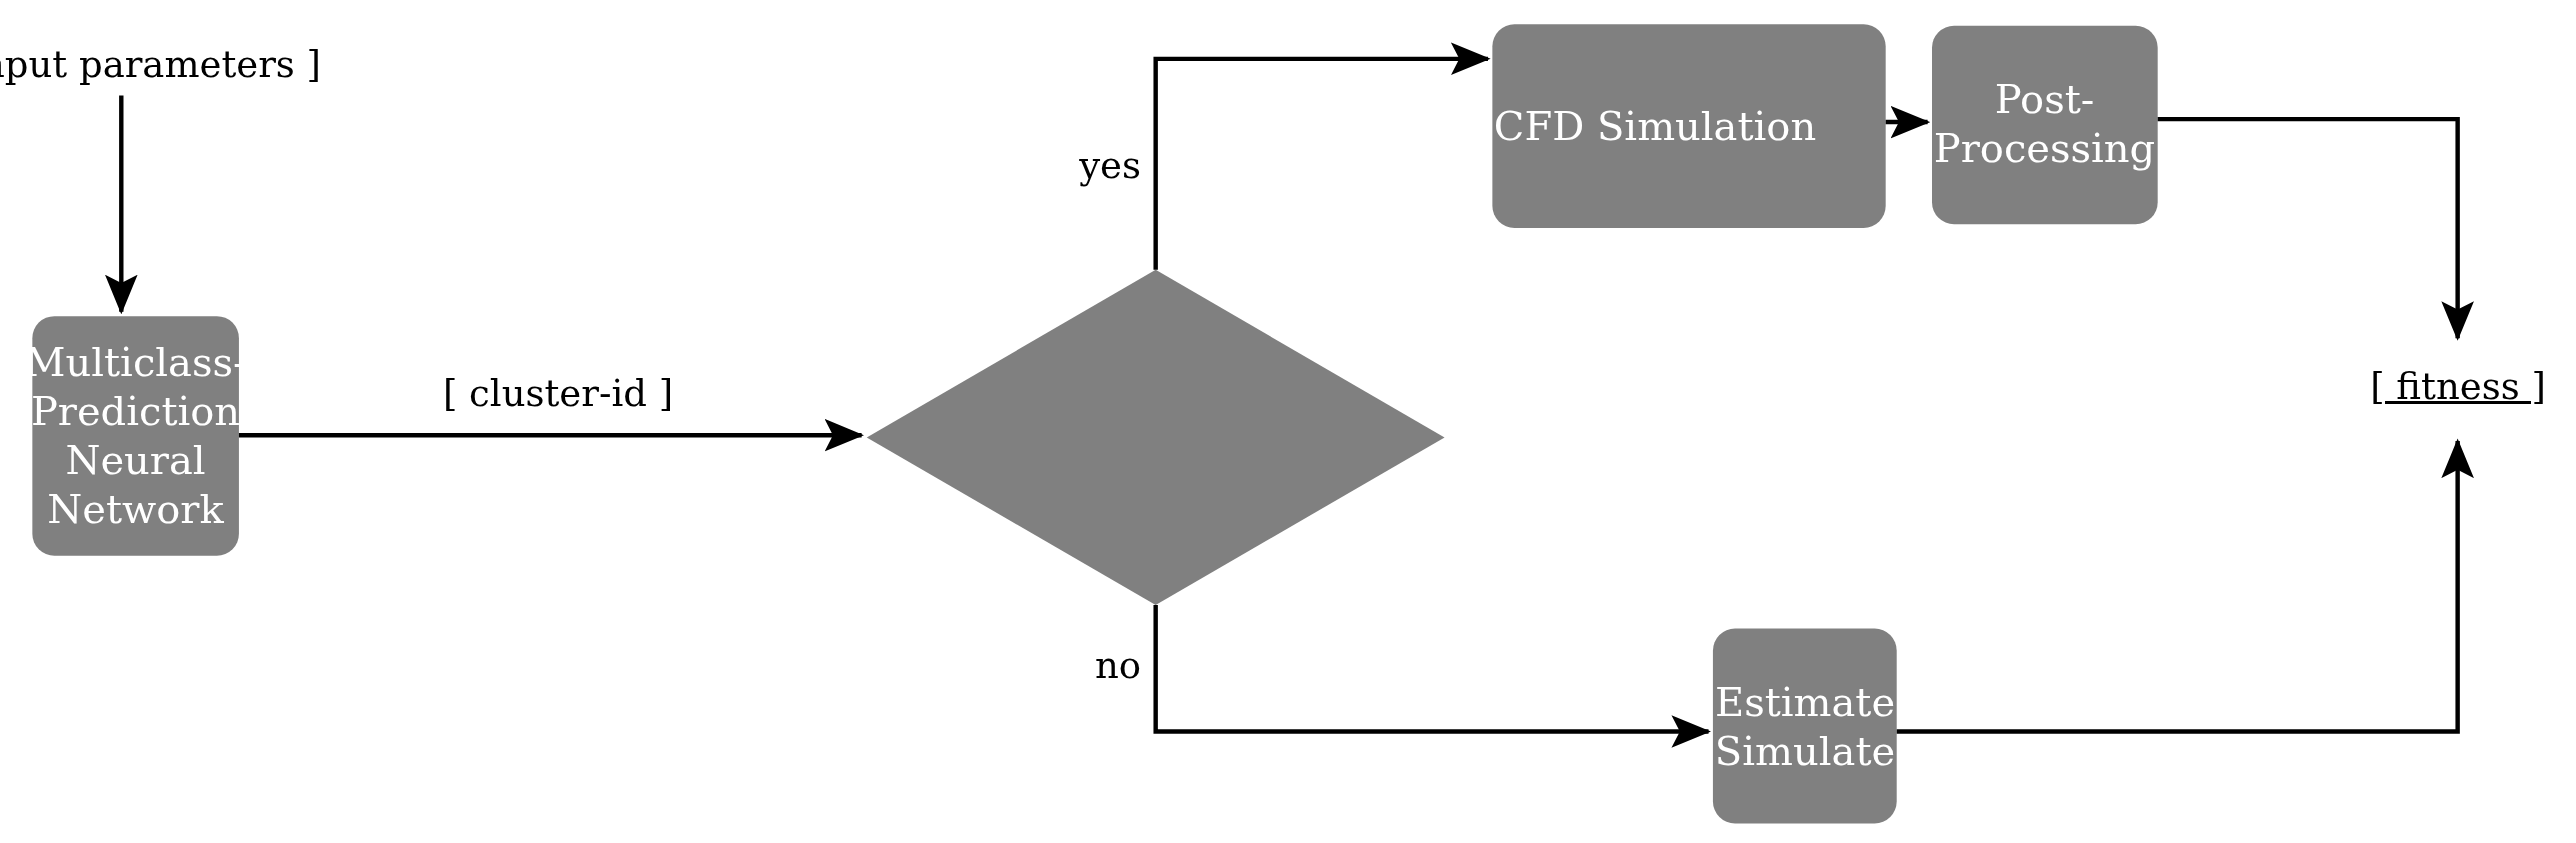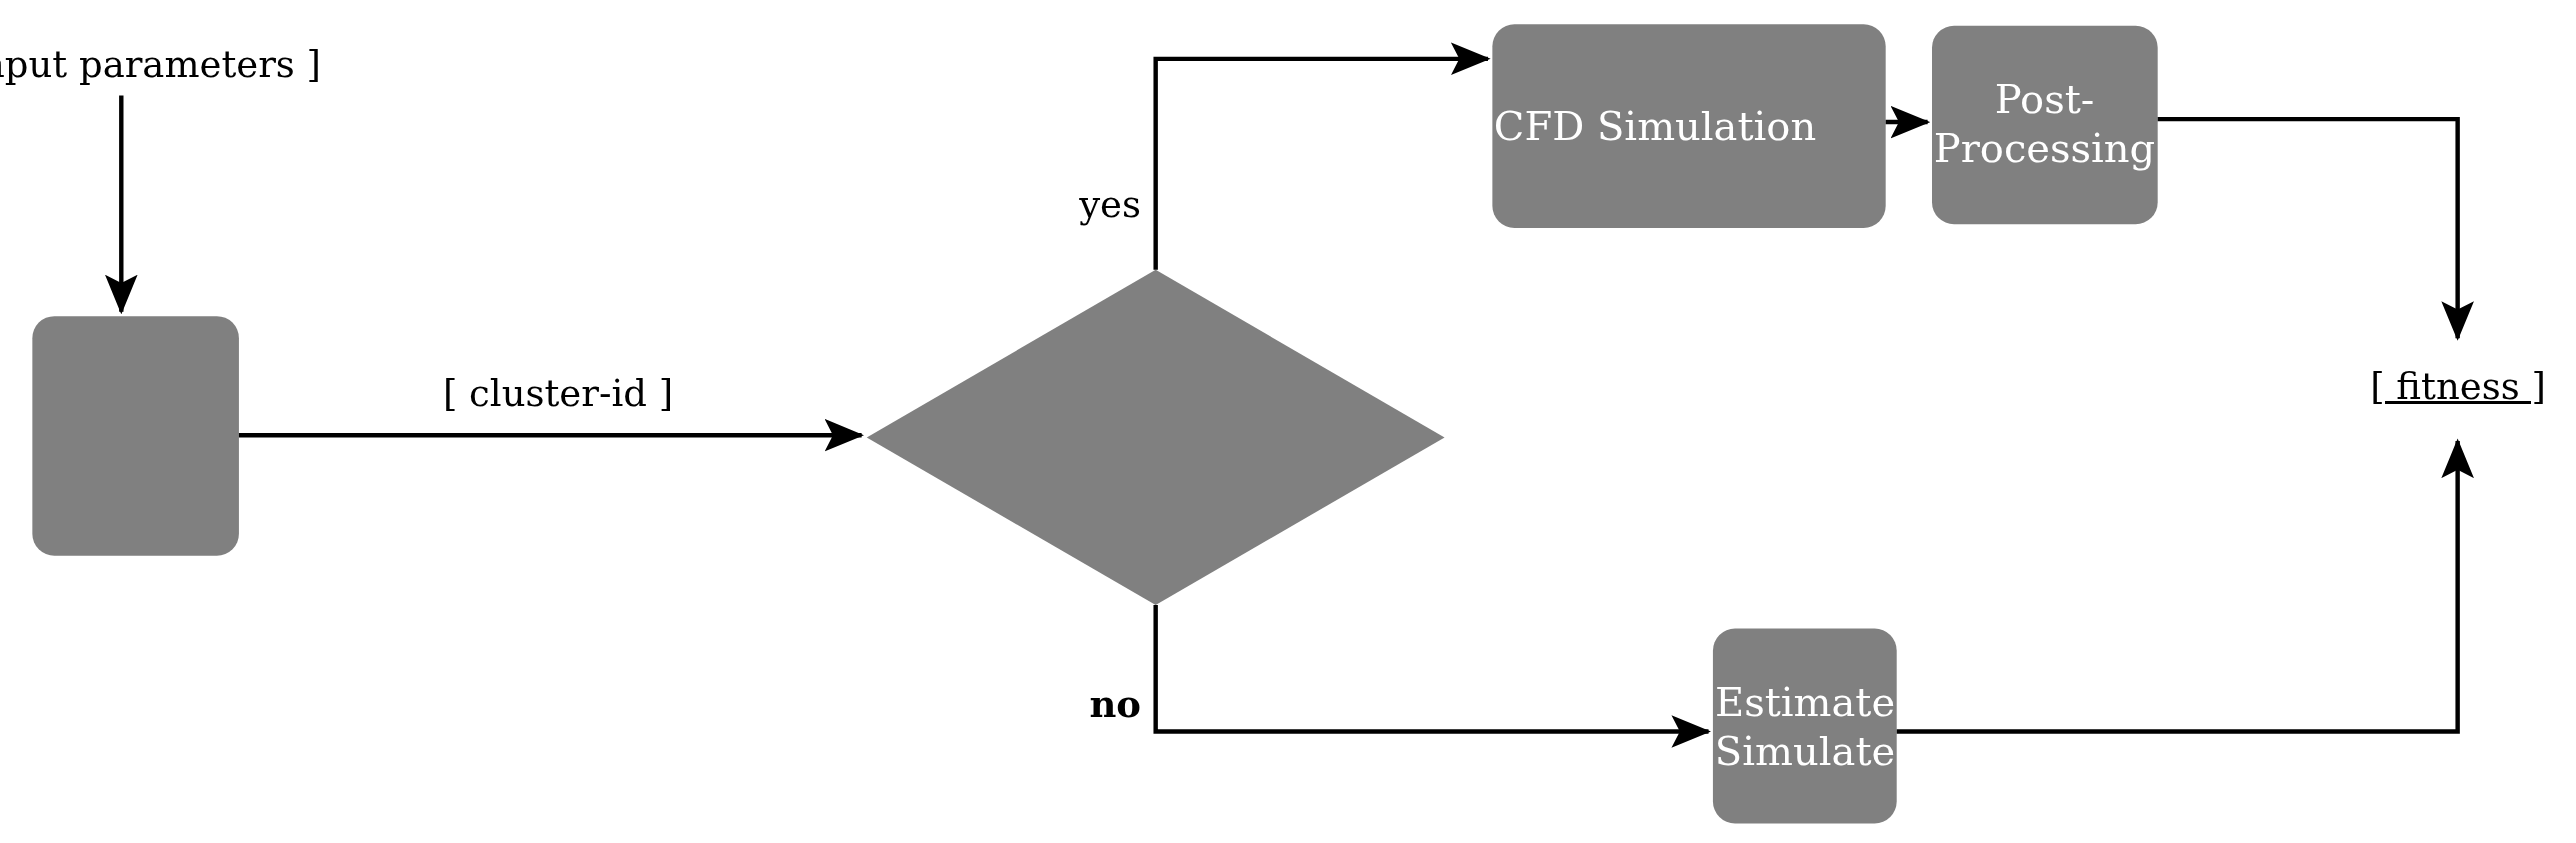--- a/index.html
+++ b/index.html
@@ -45,21 +45,20 @@
     font-family: "DejaVu Serif", "Liberation Serif", serif;
     white-space: nowrap;
   }
   .edge-label.center {
     text-align: center;
     transform: translateX(-50%);
   }
   .edge-label.right {
     text-align: right;
     transform: translateX(-100%);
-    margin-top: 39px;
   }
 </style>
 </head>
 <body>
 
 <div id="canvas">
 
   <svg id="flow-svg" viewBox="0 0 3504 1148" xmlns="http://www.w3.org/2000/svg">
     <defs>
       <marker id="arrowhead" markerWidth="9" markerHeight="8" refX="8.4" refY="4" orient="auto" markerUnits="strokeWidth">
@@ -85,32 +84,34 @@
 
     <path d="M 2565 166 L 2622 166" stroke="#000000" stroke-width="6" fill="none" marker-end="url(#arrowhead)"></path>
 
     <path d="M 2935 162 L 3343 162 L 3343 460" stroke="#000000" stroke-width="6" fill="none" marker-end="url(#arrowhead)"></path>
 
     <path d="M 1572 823 L 1572 995 L 2324 995" stroke="#000000" stroke-width="6" fill="none" marker-end="url(#arrowhead)"></path>
 
     <path d="M 2580 995 L 3343 995 L 3343 600" stroke="#000000" stroke-width="6" fill="none" marker-end="url(#arrowhead)"></path>
   </svg>
 
+  <div class="node-label" style="left:32px; top:316px; width:207px; height:240px;">Multiclass-Prediction
+Neural Network</div>
 
 
   <div class="node-label" style="left:1492px; top:24px; width:326px; height:204px;">CFD Simulation</div>
 
   <div class="node-label" style="left:1917px; top:26px; width:255px; height:196px;">Post-Processing</div>
 
   <div class="node-label" style="left:1691px; top:629px; width:228px; height:195px;">Estimate Simulate</div>
 
   <div class="edge-label center" style="left:132px; top:46px;">[ input parameters ]</div>
 
   <div class="edge-label center" style="left:2458px; top:368px;text-decoration:underline;">[ fitness ]</div>
 
   <div class="edge-label center" style="left:558px; top:375px;">[ cluster-id ]</div>
 
   <div class="edge-label right" style="left:1141px; top:147px;">yes</div>
 
-  <div class="edge-label right" style="left:1141px; top:647px;font-weight:bold;">no</div>
+  <div class="edge-label right" style="left:1141px; top:647px;">no</div>
 
 </div>
 
 
 </body></html>

